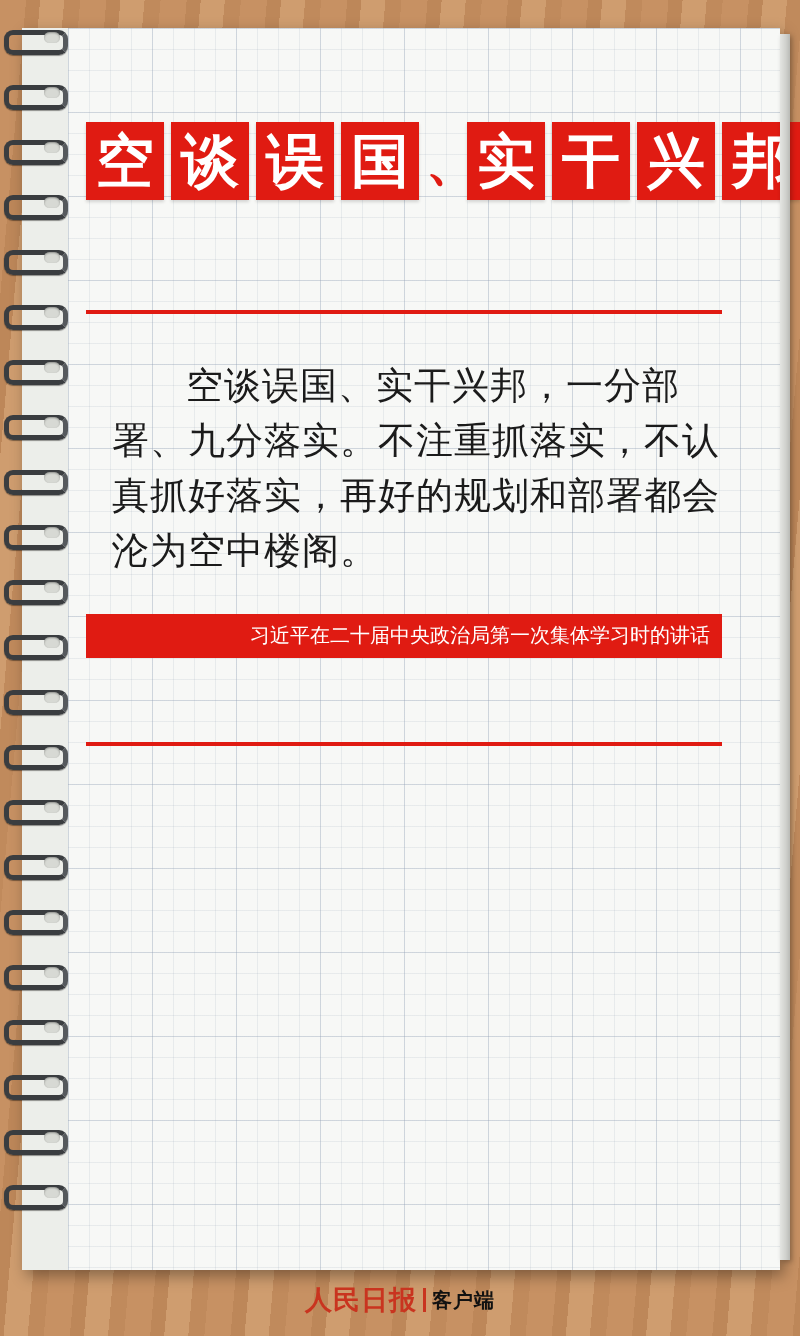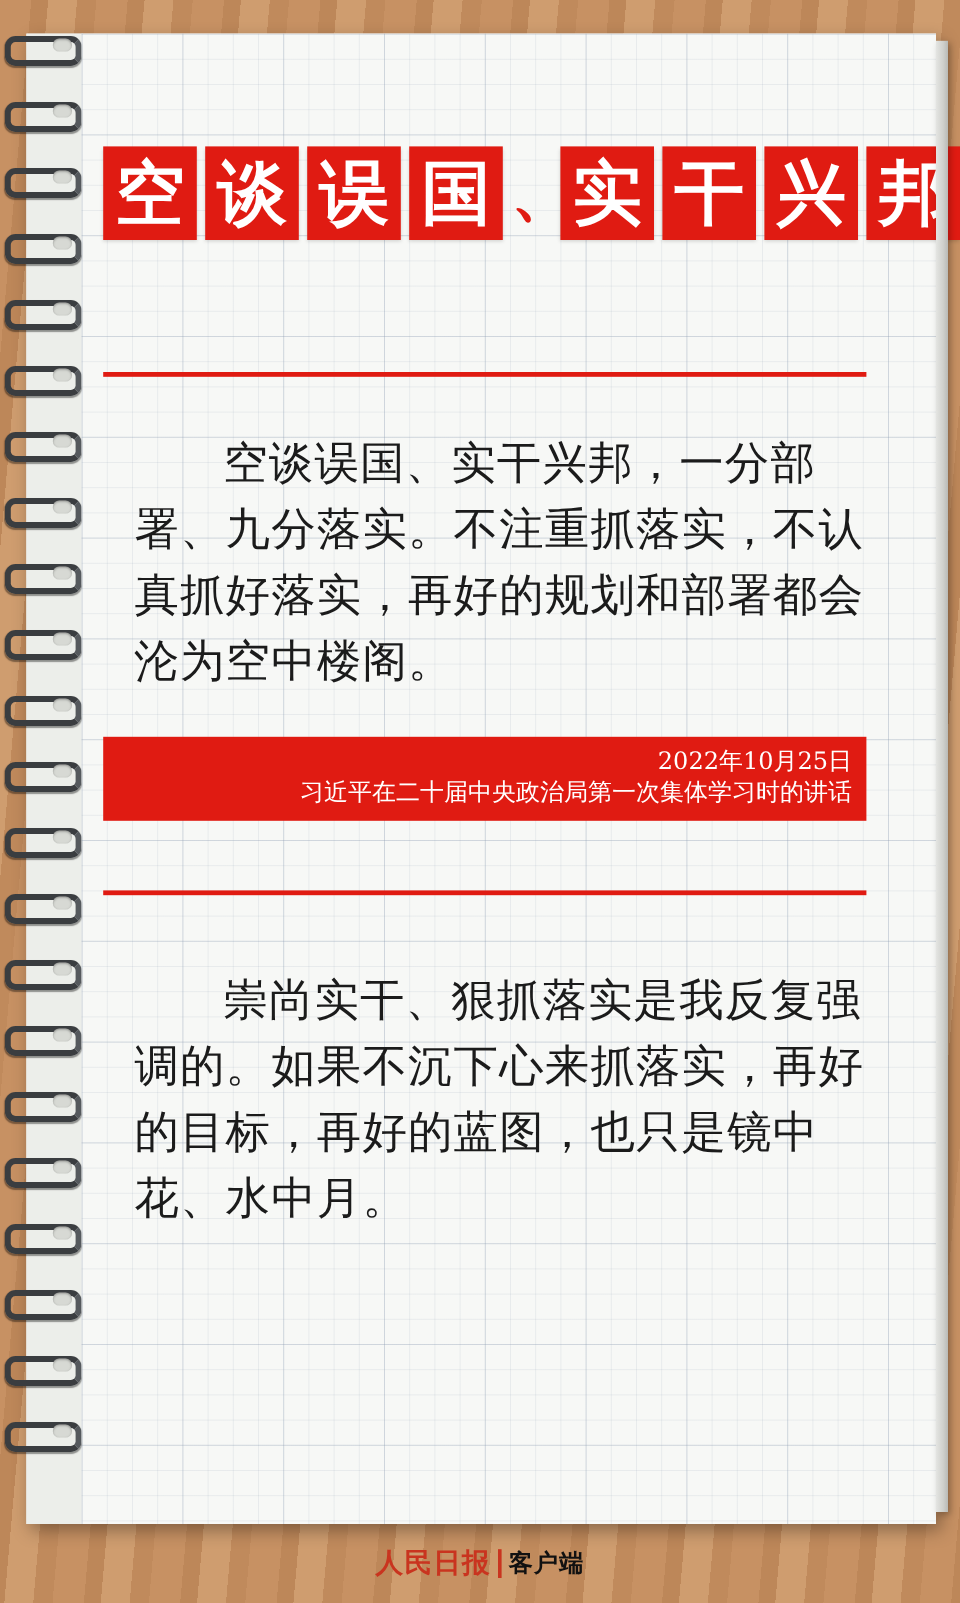--- a/index.html
+++ b/index.html
@@ -209,21 +209,21 @@
     width: 800px;
     text-align: center;
   }
   #footer .logo-wrap {
     display: inline-flex;
     align-items: center;
     gap: 6px;
   }
   #footer .brand {
     font-family: "DejaVu Serif", serif;
-    font-size: 23px;
+    font-size: 27px;
     font-weight: bold;
     color: #c9341f;
     letter-spacing: 1px;
   }
   #footer .bar {
     width: 3px;
     height: 24px;
     background: #c9341f;
   }
   #footer .sub {
@@ -254,26 +254,24 @@
         <div class="title-char punct">、</div>
         <div class="title-char">实</div>
         <div class="title-char">干</div>
         <div class="title-char">兴</div>
         <div class="title-char">邦</div>
       </div>
 
       <div class="divider" style="top:282px"></div>
       <div class="quote" style="top:330px">空谈误国、实干兴邦，一分部署、九分落实。不注重抓落实，不认真抓好落实，再好的规划和部署都会沦为空中楼阁。</div>
       <div class="attrib" style="top:586px">
-        <span class="date">2022年10月25日</span>
         <span class="source">习近平在二十届中央政治局第一次集体学习时的讲话</span>
       </div>
 
       <div class="divider" style="top:714px"></div>
-      <div class="quote" style="top:778px">崇尚实干、狠抓落实是我反复强调的。如果不沉下心来抓落实，再好的目标，再好的蓝图，也只是镜中花、水中月。</div>
 
     </div>
   </div>
 
   <div id="spiral">
       <div class="ring" style="top: 0px;">
         <div class="wire"></div>
         <div class="hole"></div>
       </div>
       <div class="ring" style="top: 55px;">

